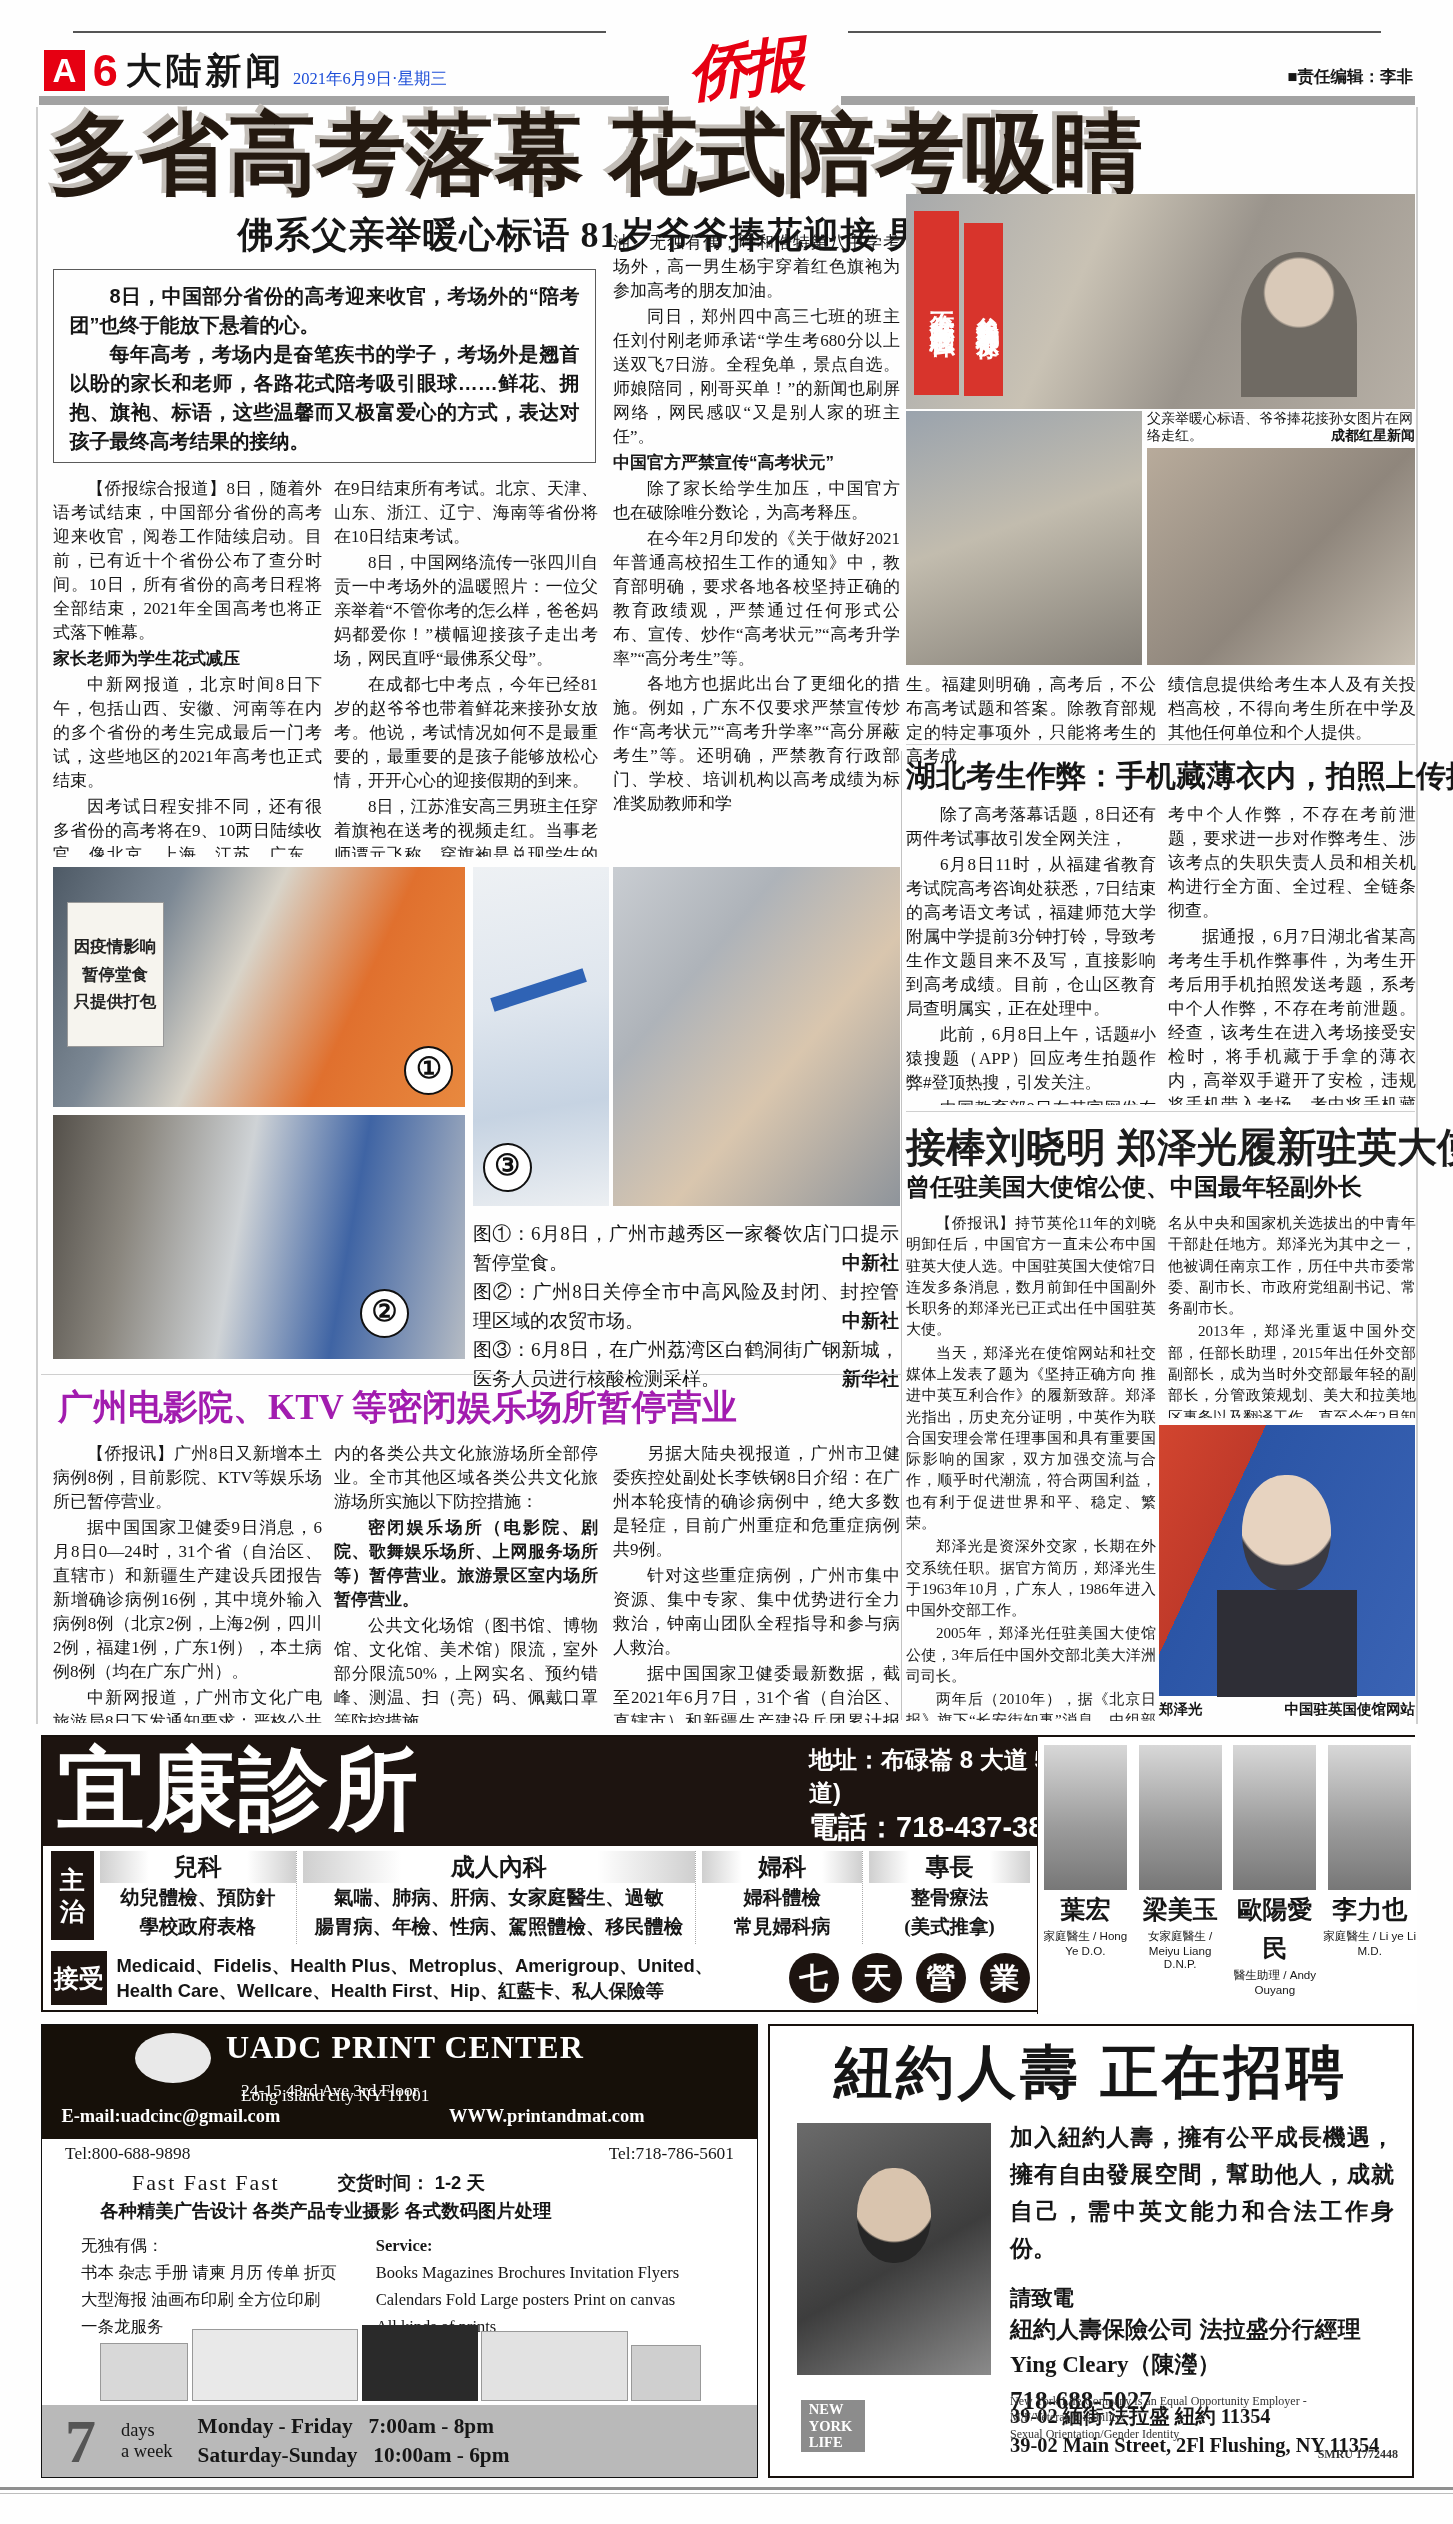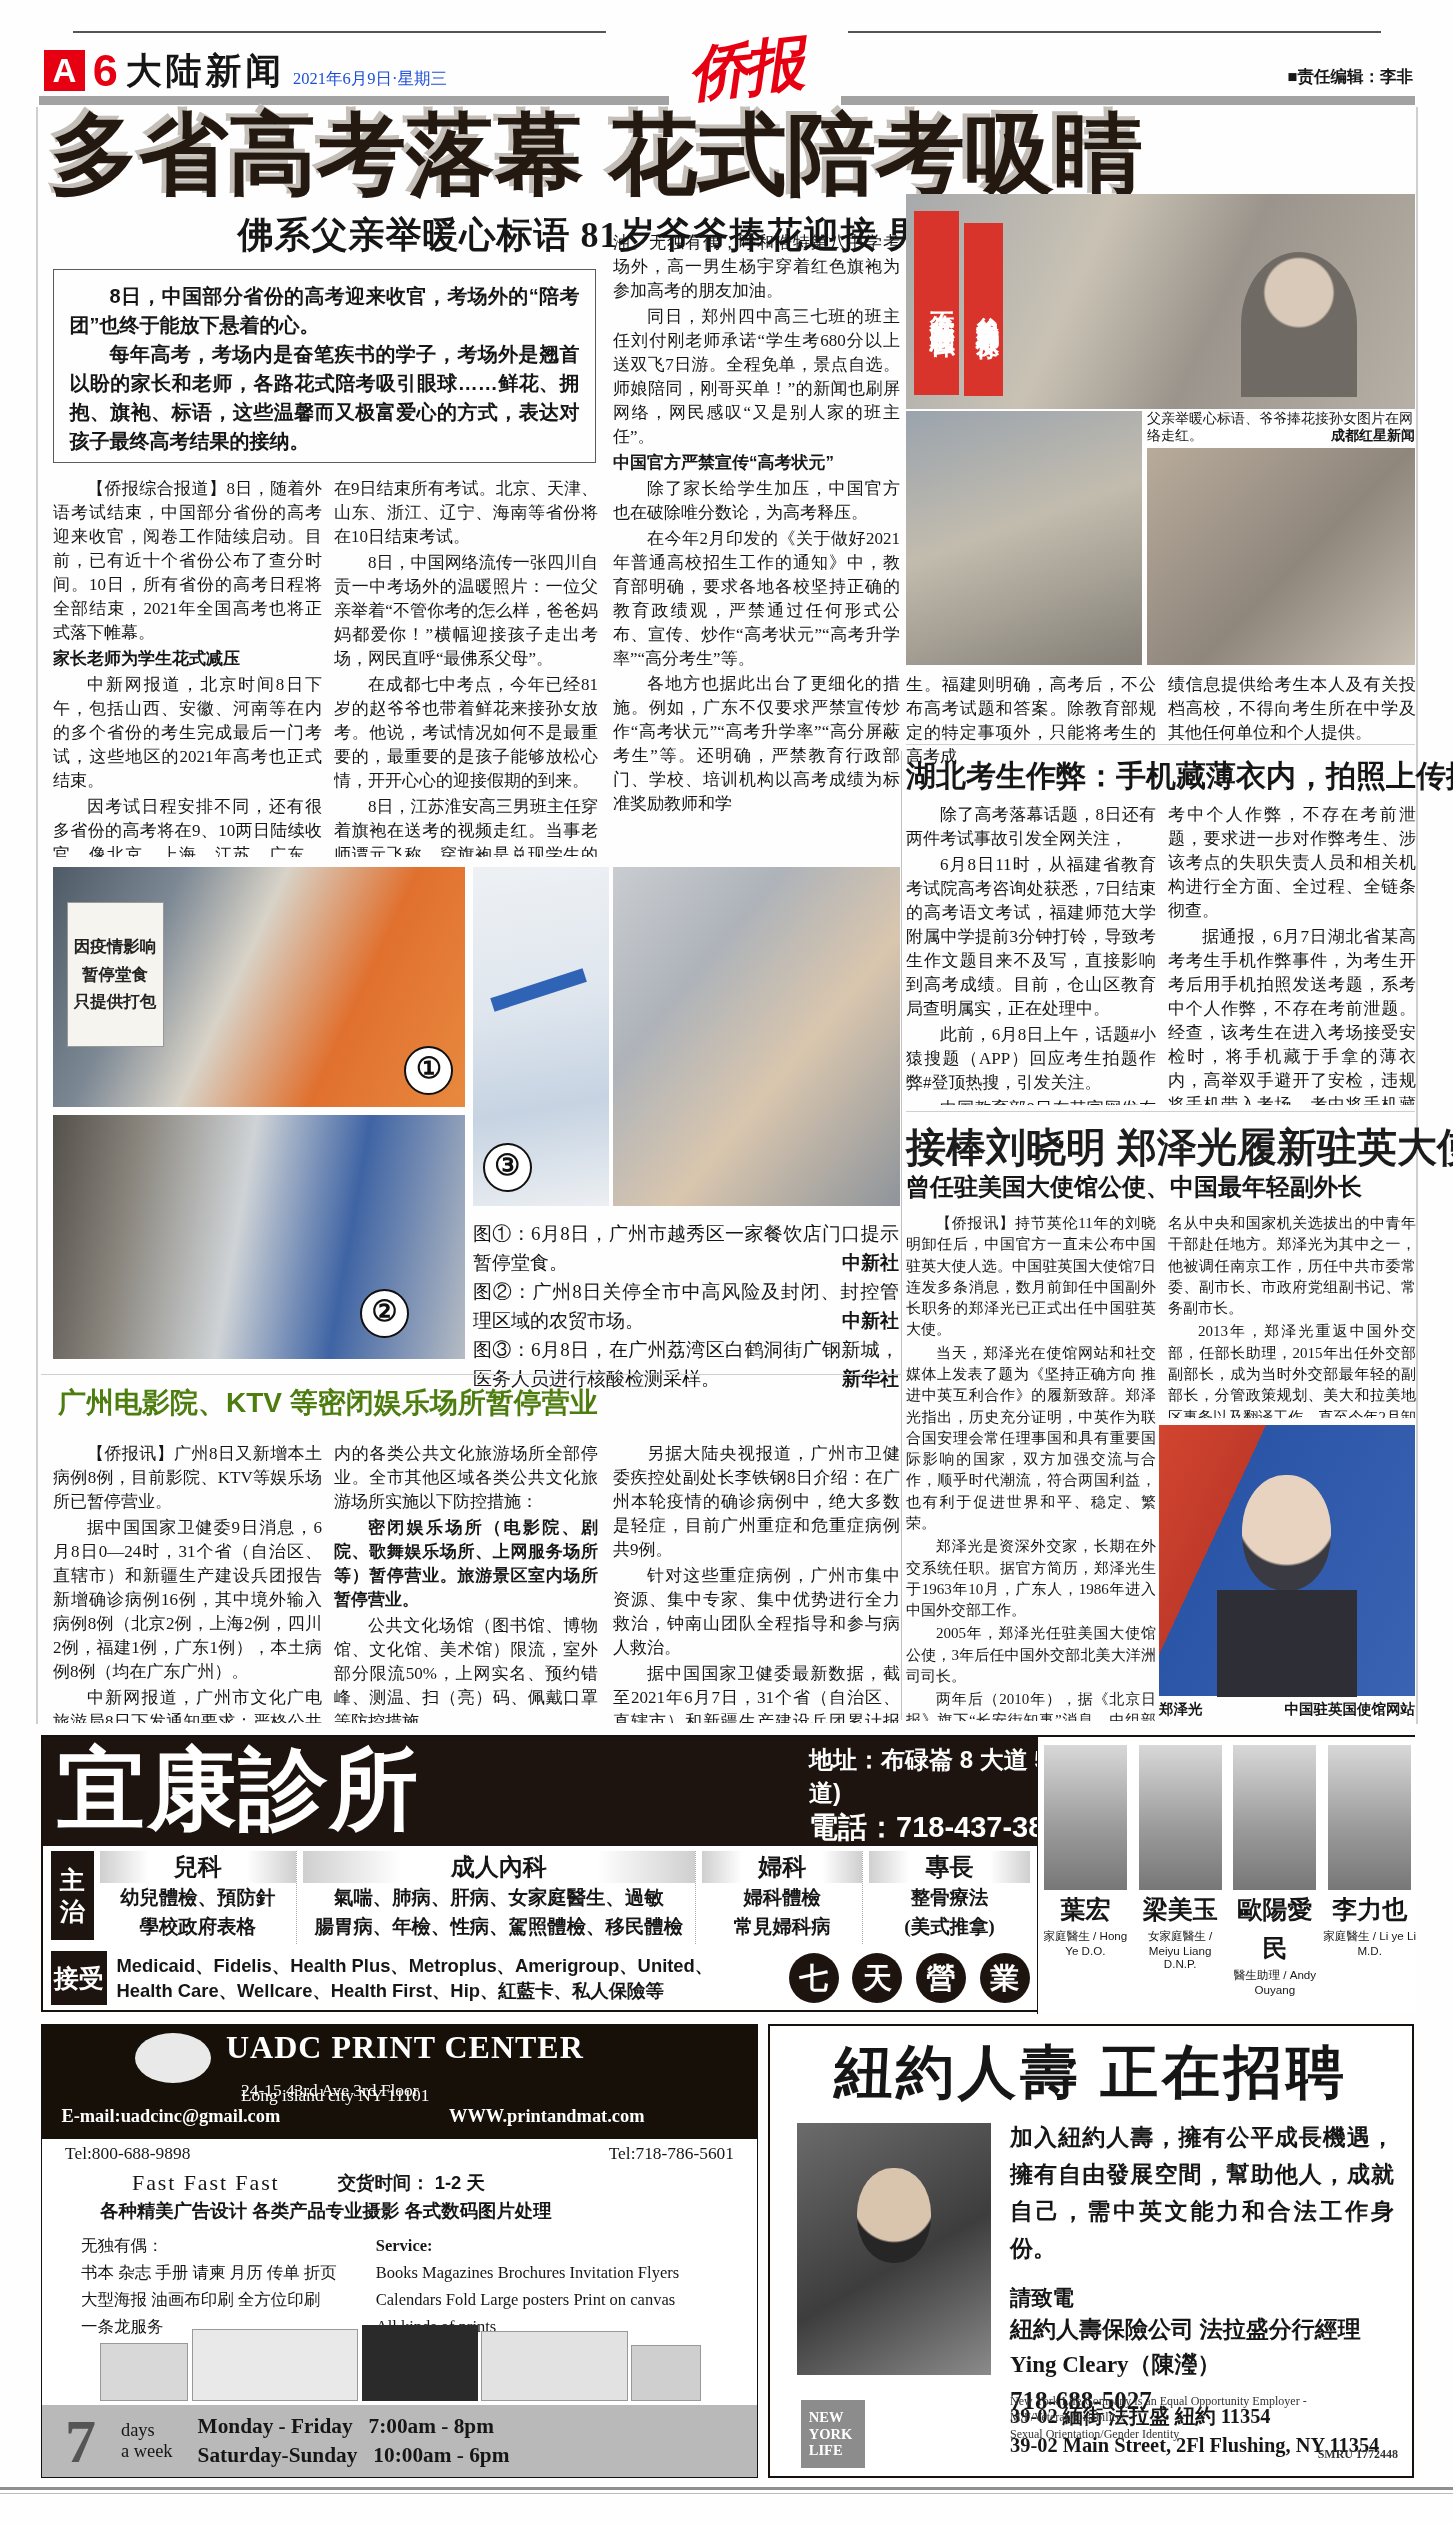--- a/index.html
+++ b/index.html
@@ -28,21 +28,21 @@
   
   .main-hl{font-family:"Liberation Sans","DejaVu Sans",sans-serif;font-weight:900;font-size:89px;
            letter-spacing:0px;color:#241910;text-shadow:-4.8px -3.9px 0 #c3beb8;white-space:nowrap;}
   .deck{font-weight:bold;font-size:36px;letter-spacing:1px;white-space:nowrap;}
   .leadbox{border:1.9px solid #5a5a5a;padding:11.6px 15.5px;}
   .leadbox p{margin:0;font-family:"Liberation Sans","DejaVu Sans",sans-serif;font-weight:bold;
              font-size:20px;line-height:29px;text-align:justify;}
   .hl2{font-weight:900;font-size:30px;white-space:nowrap;}
   .hl3{font-family:"Liberation Sans","DejaVu Sans",sans-serif;font-weight:900;font-size:40px;white-space:nowrap;color:#1c1c1c;}
   .deck3{font-size:24px;font-weight:bold;white-space:nowrap;}
-  .hl4{font-family:Liberation Sans, sans-serif;font-weight:900;font-size:28px;white-space:nowrap;color:#4d7c0f;}
+  .hl4{font-family:Liberation Serif, serif;font-weight:900;font-size:35px;white-space:nowrap;color:#a21caf;}
   
   .ad-border{border:2.9px solid #17110d;}
   .clinic-black{background:#1d1410;color:#fff;}
   .clinic-title{font-family:"Liberation Sans","DejaVu Sans",sans-serif;font-weight:900;font-size:89px;
                 line-height:97px;letter-spacing:1.9px;}
   .spec-title{font-weight:bold;font-size:24px;text-align:center;
               background:linear-gradient(90deg,#cfcfcf,#fff 25%,#fff 75%,#cfcfcf);}
   .spec-line{font-weight:bold;font-size:19.4px;line-height:29px;text-align:center;}
   .blackbox{background:#1d1410;color:#fff;font-weight:bold;text-align:center;}
   .circ{display:inline-block;width:50px;height:50px;border-radius:50%;background:#1d1410;color:#fff;
@@ -348,21 +348,21 @@
       <div style="font-size:23px;font-weight:bold;line-height:37px;text-align:justify;">加入紐約人壽，擁有公平成長機遇，擁有自由發展空間，幫助他人，成就自己，需中英文能力和合法工作身份。</div>
       <div style="font-size:21.3px;font-weight:bold;margin-top:15.5px;">請致電</div>
       <div style="font-size:23px;font-weight:bold;line-height:35px;">紐約人壽保險公司 法拉盛分行經理</div>
       <div style="font-size:23px;font-weight:bold;line-height:35px;">Ying Cleary（陳瀅）</div>
       <div style="font-size:25px;font-weight:bold;line-height:37px;">718-688-5027</div>
     </div>
     <div class="abs" style="left:240px;top:376px;width:388px;">
       <div style="font-size:20.4px;font-weight:bold;line-height:29px;">39-02 緬街 法拉盛 紐約 11354</div>
       <div style="font-size:20.4px;font-weight:bold;line-height:29px;">39-02 Main Street, 2Fl Flushing, NY 11354</div>
     </div>
-    <div class="abs" style="left:31px;top:374px;width:64px;height:68px;background:#8c8c8c;color:#fff;font-weight:bold;font-size:14.5px;line-height:16.5px;display:flex;flex-direction:column;justify-content:center;padding-left:7.8px;box-sizing:border-box;">
+    <div class="abs" style="left:31px;top:374px;width:64px;height:52px;background:#8c8c8c;color:#fff;font-weight:bold;font-size:14.5px;line-height:16.5px;display:flex;flex-direction:column;justify-content:center;padding-left:7.8px;box-sizing:border-box;">
       <span>NEW</span>
         <span>YORK</span>
         <span>LIFE</span>
     </div>
     <div class="abs nyl-fine" style="left:240px;bottom:13.6px;width:388px;">
       <div>New York Life Company  is an Equal Opportunity Employer - M/F/Veteran/Disability/</div>
       <div>Sexual Orientation/Gender Identity</div>
       <div style="text-align:right;font-weight:bold;margin-top:3.9px;">SMRU 1772448</div>
     </div>
   </div>

